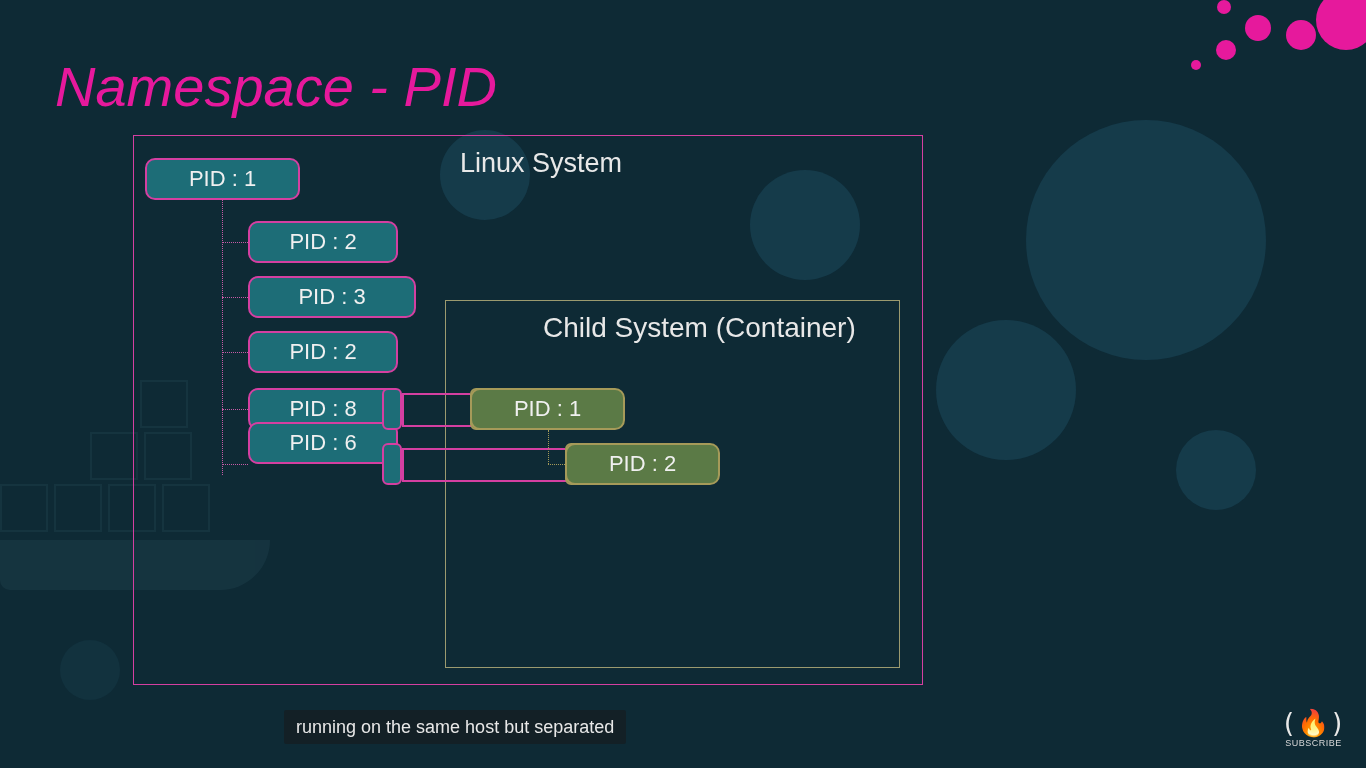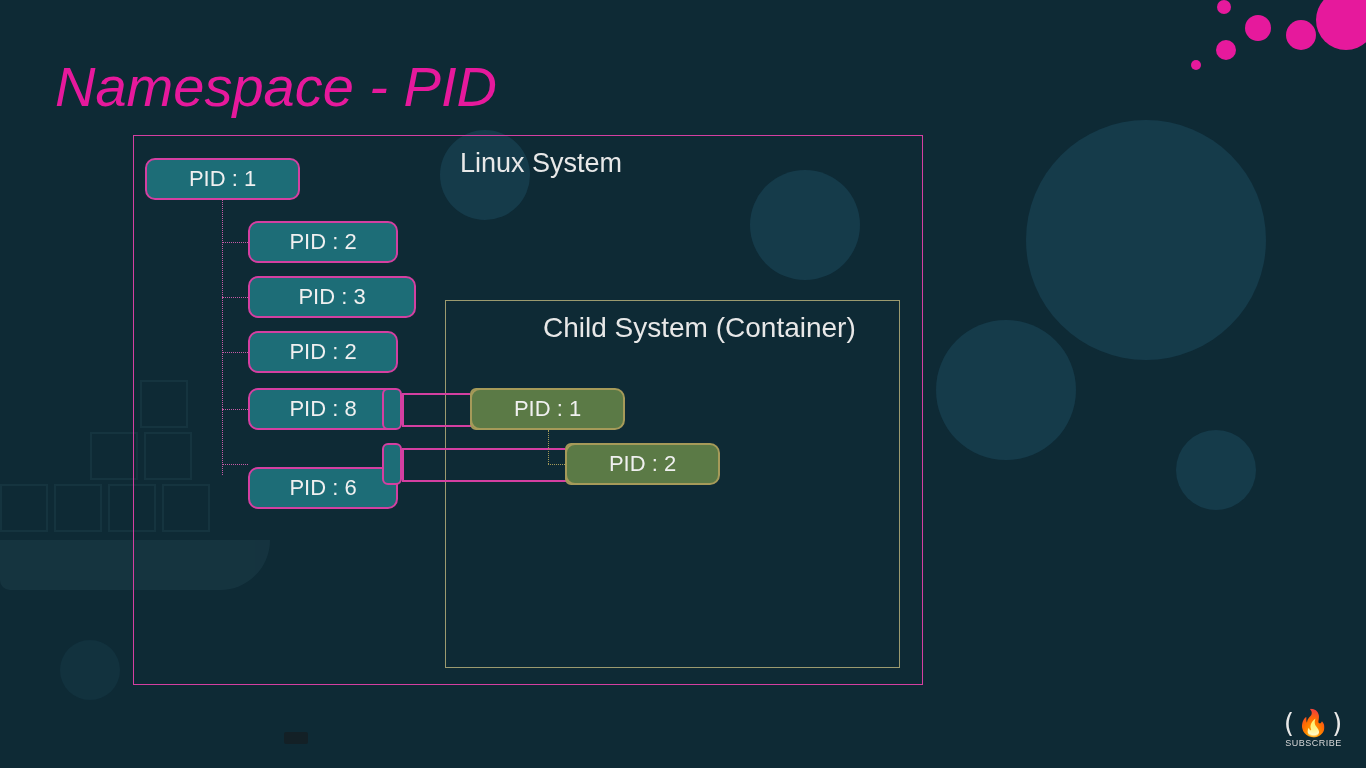--- a/index.html
+++ b/index.html
@@ -202,21 +202,21 @@
 <div class="hline" style="top:297px; left:222px; width:26px;"></div>
 <div class="hline" style="top:352px; left:222px; width:26px;"></div>
 <div class="hline" style="top:409px; left:222px; width:26px;"></div>
 <div class="hline" style="top:464px; left:222px; width:26px;"></div>
 
 <div class="pid-box" style="top:158px; left:145px; width:155px;">PID : 1</div>
 <div class="pid-box" style="top:221px; left:248px; width:150px;">PID : 2</div>
 <div class="pid-box" style="top:276px; left:248px; width:168px;">PID : 3</div>
 <div class="pid-box" style="top:331px; left:248px; width:150px;">PID : 2</div>
 <div class="pid-box" style="top:388px; left:248px; width:150px;">PID : 8</div>
-<div class="pid-box" style="top:467px; left:248px; width:150px;text-align:center;">PID : 6</div>
+<div class="pid-box" style="top:422px; left:248px; width:150px;text-align:center;">PID : 6</div>
 
 <div class="stub" style="top:388px; left:382px;"></div>
 <div class="stub" style="top:443px; left:382px;"></div>
 
 <div class="map-line" style="top:393px; left:402px; width:68px;"></div>
 <div class="map-line" style="top:425px; left:402px; width:88px;"></div>
 
 <div style="position:absolute; top:393px; left:402px; height:32px; border-left:2px solid #d43fa1;"></div>
 
 <div class="map-line" style="top:448px; left:402px; width:163px;"></div>
@@ -226,18 +226,19 @@
 <div class="stub stub-green" style="top:388px; left:470px;"></div>
 <div class="stub stub-green" style="top:443px; left:565px;"></div>
 
 <div class="pid-box pid-green" style="top:388px; left:470px; width:155px;">PID : 1</div>
 <div class="pid-box pid-green" style="top:443px; left:565px; width:155px;">PID : 2</div>
 
 <div class="vline" style="top:430px; left:548px; height:34px; border-color:#a59a59;"></div>
 <div class="hline" style="top:464px; left:548px; width:17px; border-color:#a59a59;"></div>
 
 <div class="caption">
+  <div>running on the same host but separated</div>
 </div>
 
 <div class="subscribe">
   <div class="fcc-logo">(🔥)</div>
   <div>SUBSCRIBE</div>
 </div>
 
 </body></html>

